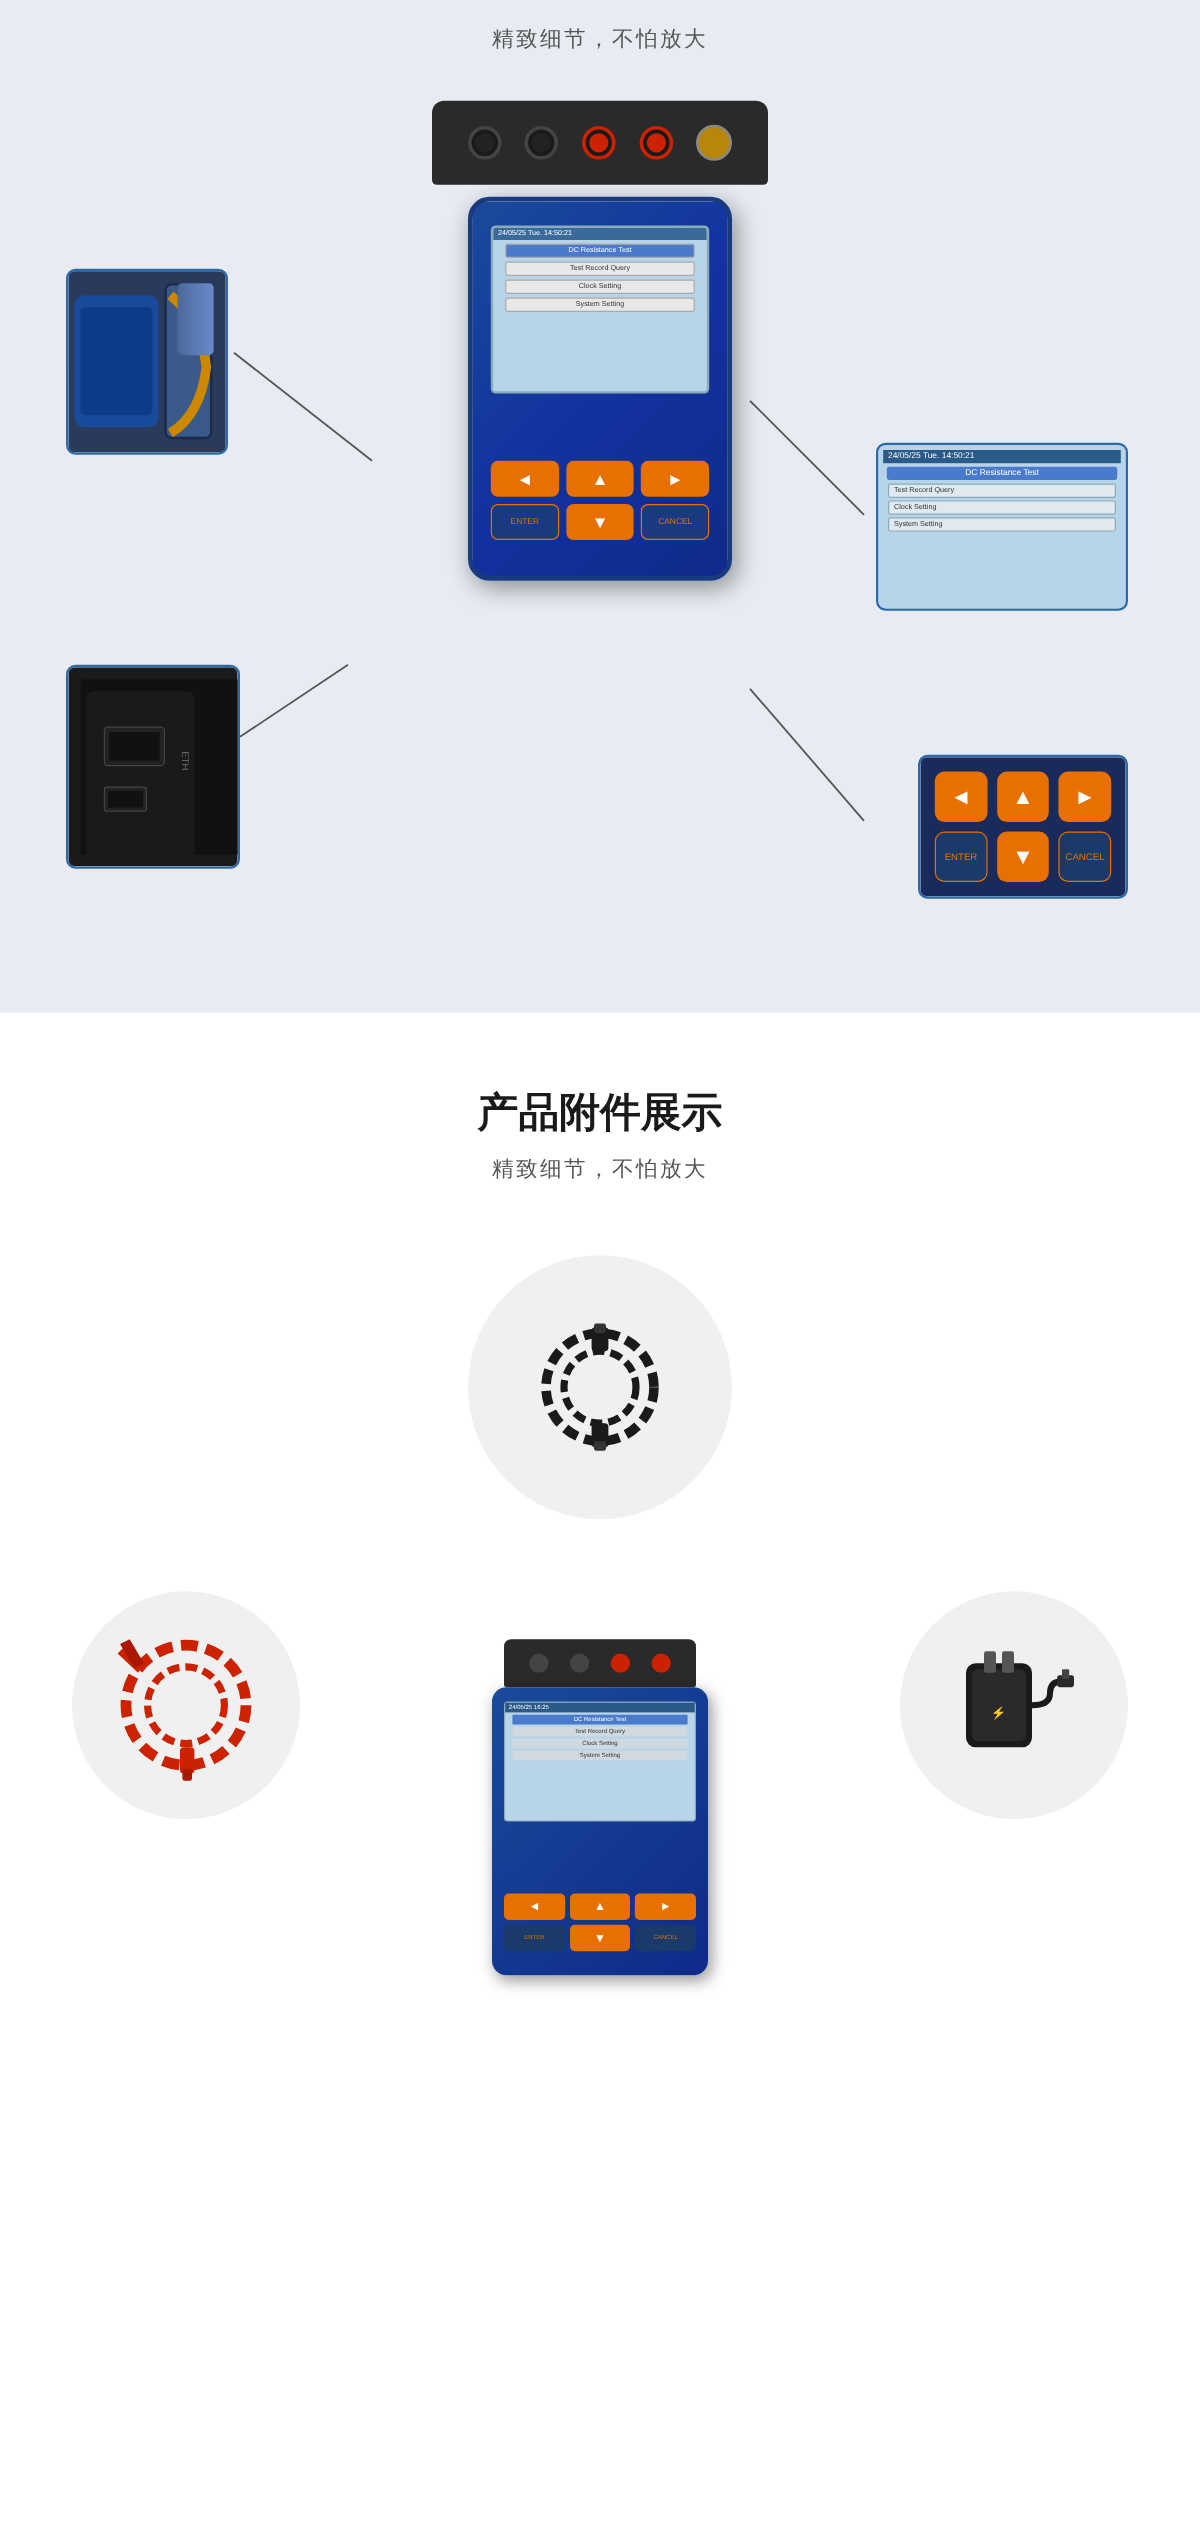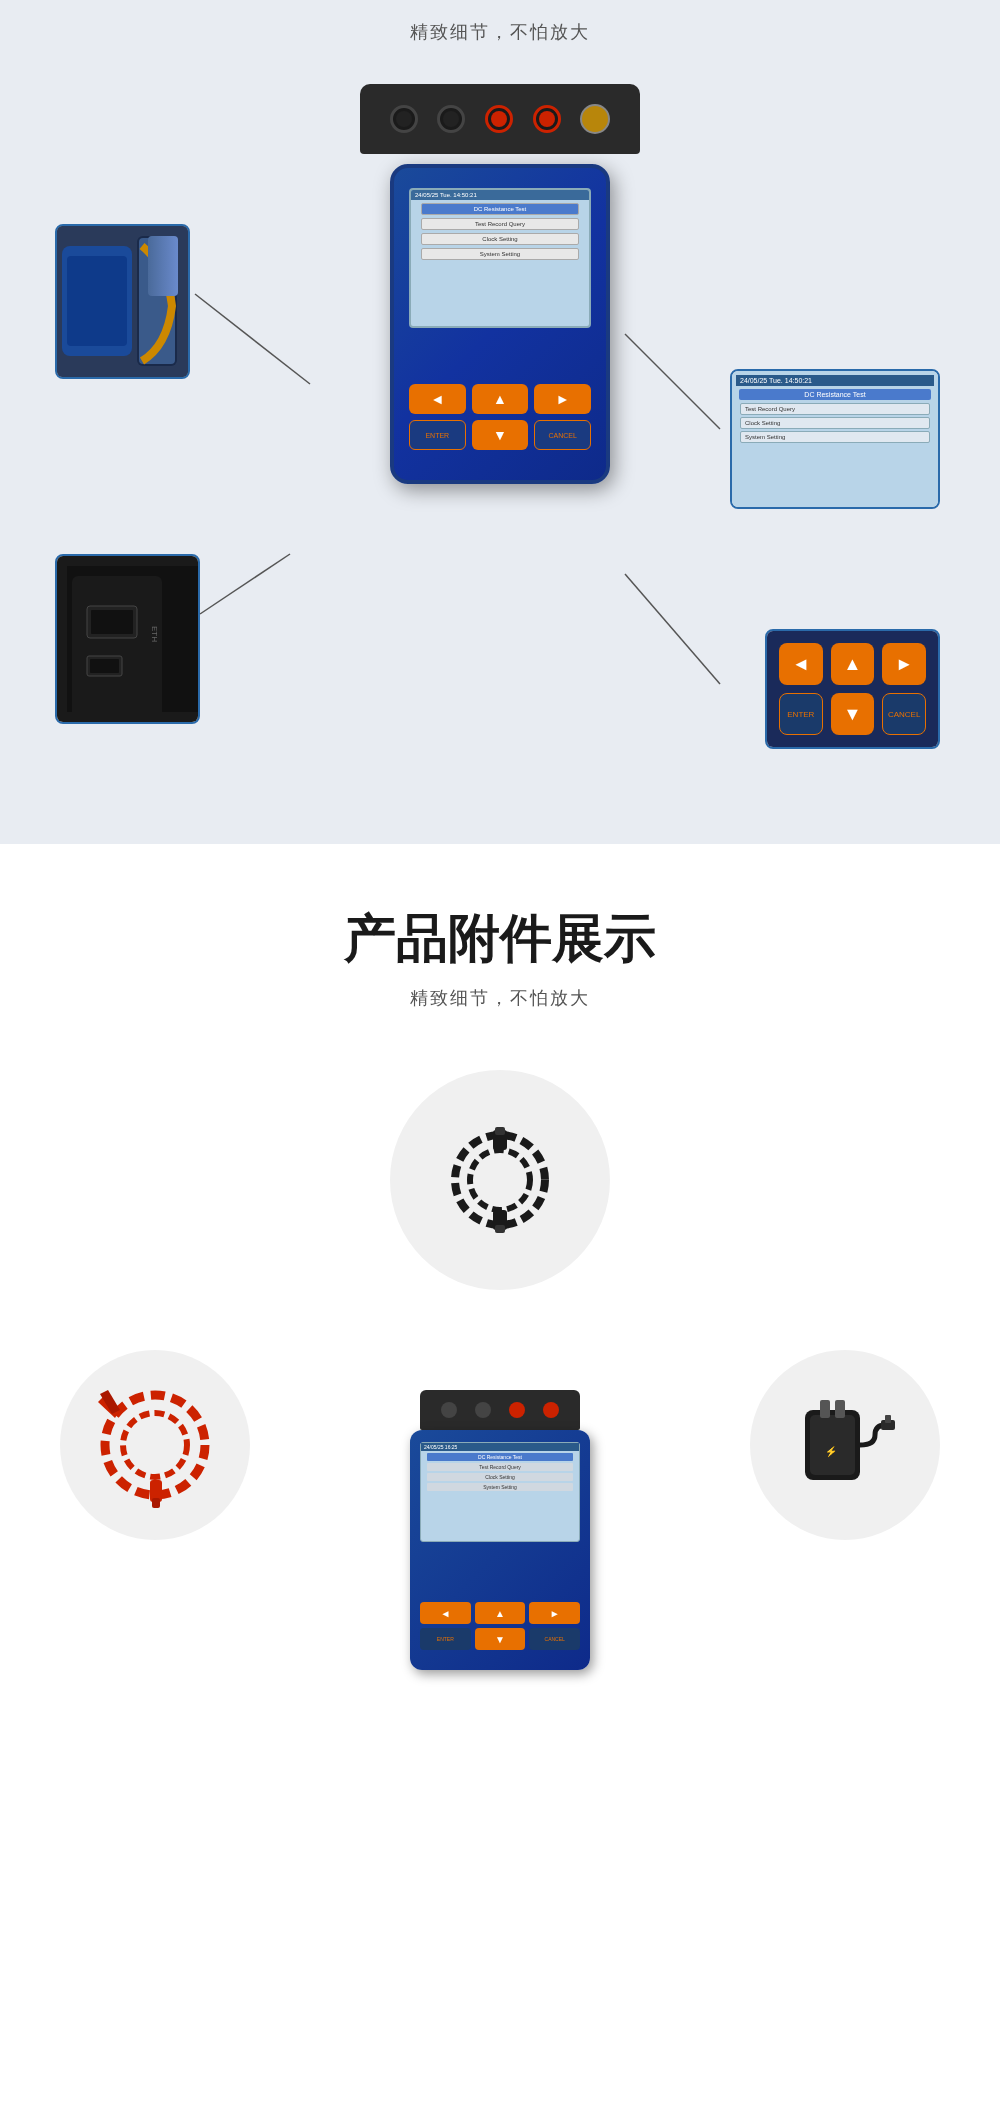--- a/index.html
+++ b/index.html
@@ -290,21 +290,21 @@
       z-index: 20;
     }
 
     
     .section2 {
       background: #fff;
       padding: 60px 0 40px;
     }
     .section2-title {
       text-align: center;
-      font-size: 52px;
+      font-size: 34px;
       font-weight: bold;
       color: #1a1a1a;
       margin-bottom: 12px;
     }
     .section2-subtitle {
       text-align: center;
       color: #555;
       font-size: 18px;
       letter-spacing: 2px;
       margin-bottom: 60px;

